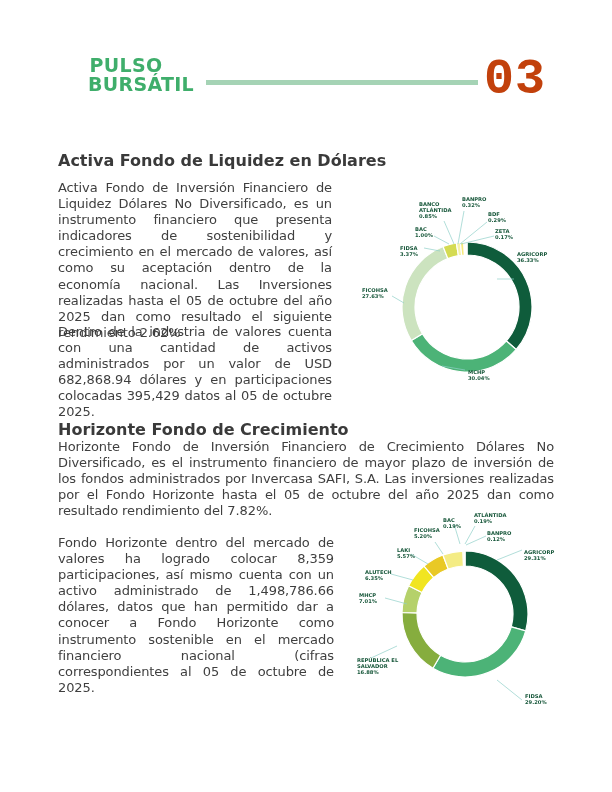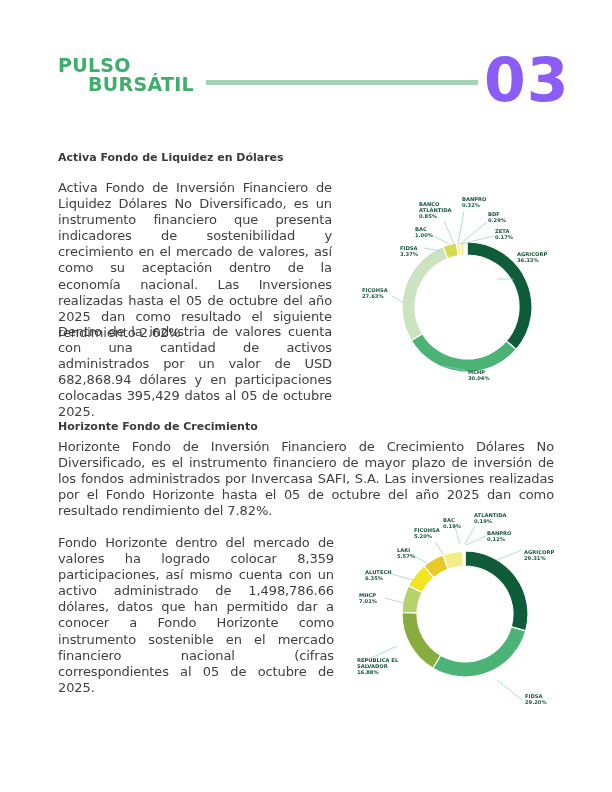--- a/index.html
+++ b/index.html
@@ -1,26 +1,26 @@
 <!DOCTYPE html>
 <html><head>
 <meta charset="utf-8">
 <style>
   * { box-sizing: border-box; margin: 0; padding: 0; }
   html, body { width: 612px; height: 792px; background: #ffffff; overflow: hidden; }
   body { position: relative; font-family: "DejaVu Sans", sans-serif; color: #3a3a3a; }
 
-  .header { position: absolute; left: 58px; top: 56px; width: 500px; height: 52px; }
+  .header { position: absolute; left: 58px; top: 56px; width: 500px; height: 52px; text-align: center; }
   .brand { position: absolute; left: 0; top: 0; font-weight: bold; color: #3fae6b; font-size: 19px; line-height: 19px; letter-spacing: 0.3px; }
   .brand .l1 { display: block; }
   .brand .l2 { display: block; padding-left: 30px; }
   .rule { position: absolute; left: 148px; top: 24px; width: 272px; height: 5px; background: #a5d3b5; }
-  .page-num { position: absolute; left: 426px; top: -2px; font-weight: bold; font-size: 60px; line-height: 52px; color: #8b5cf6; letter-spacing: 1px; }
+  .page-num { position: absolute; left: 426px; top: -2px; font-weight: bold; font-size: 50px; line-height: 52px; color: #c2410c; letter-spacing: 1px; font-family: Liberation Mono, monospace; }
 
-  .h2 { position: absolute; left: 58px; font-weight: bold; font-size: 11px; color: #3a3a3a; }
+  .h2 { position: absolute; left: 58px; font-weight: bold; font-size: 16px; color: #3a3a3a; }
   .para { position: absolute; left: 58px; font-size: 13px; line-height: 16.1px; color: #3f3f3f; text-align: justify; text-align-last: left; letter-spacing: -0.1px; }
 
   .chart { position: absolute; }
   .chart svg { display: block; }
   .lbl { font-family: "DejaVu Sans", sans-serif; font-weight: bold; font-size: 5.2px; fill: #17573a; }
 </style>
 </head>
 <body>
 
 <div class="header">

